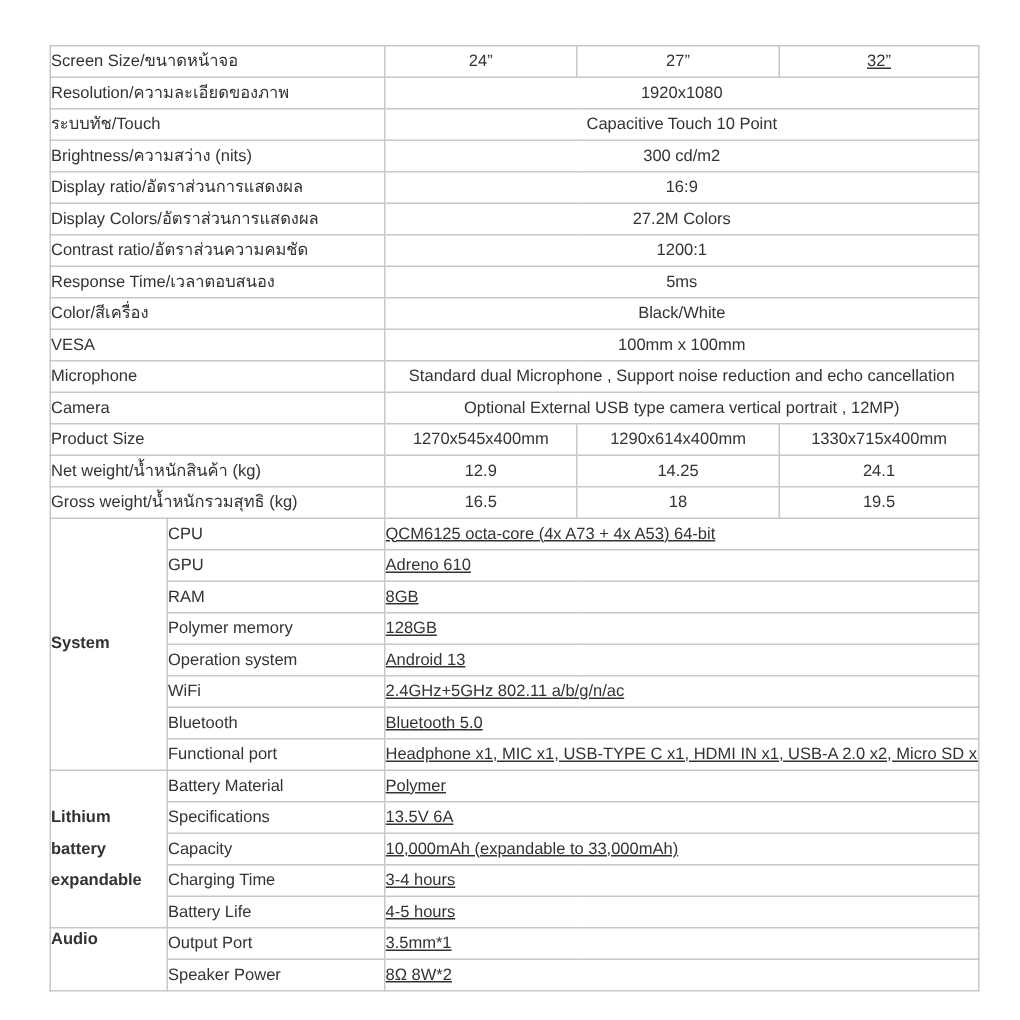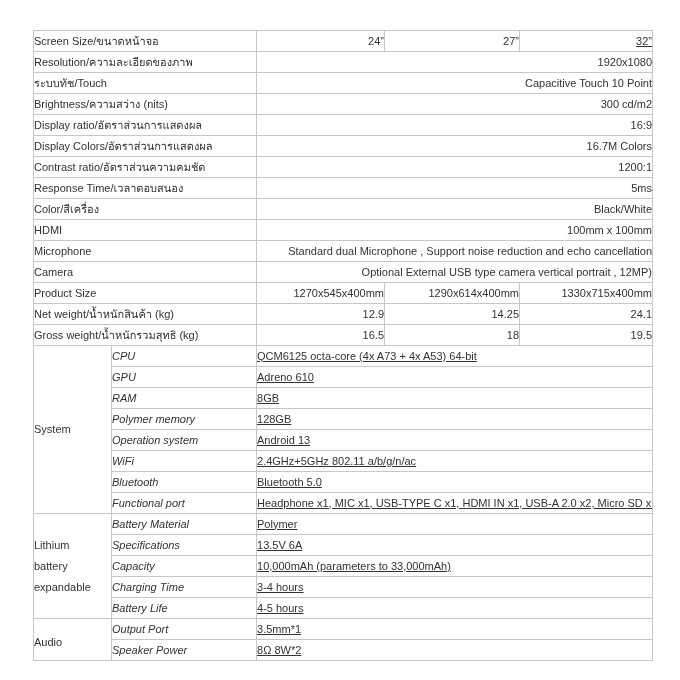--- a/index.html
+++ b/index.html
@@ -29,25 +29,25 @@
     height: 20px;
     font-size: 11px;
     color: #333333;
     padding: 0;
     vertical-align: middle;
     overflow: hidden;
     white-space: nowrap;
     line-height: 13px;
   }
   td.lbl { text-align: left; padding-left: 12px; }
-  td.c   { text-align: right; }
+  td.c   { text-align: center; }
   td.l   { text-align: left; padding-left: 7px; text-decoration: underline; }
-  td.sub { text-align: left; padding-left: 16px; font-style: italic; }
-  td.grp { text-align: left; padding-left: 10px; }
-  td.grp.top { vertical-align: top; padding-top: 17px; margin-left: 40px; }
+  td.sub { text-align: left; padding-left: 16px; }
+  td.grp { text-align: left; padding-left: 10px; font-weight: bold; }
+  td.grp.top { vertical-align: top; padding-top: 1px; margin-left: 40px; }
   td.small { font-size: 9px; text-decoration: underline; }
   td.grp .gline { line-height: 21px; }
 </style>
 </head>
 <body>
 
 <div class="page">
   <table class="spec">
     <colgroup>
       <col style="width:78px">
@@ -76,36 +76,36 @@
       <tr>
         <td colspan="2" class="lbl">Brightness/ความสว่าง (nits)</td>
         <td colspan="3" class="c">300 cd/m2</td>
       </tr>
       <tr>
         <td colspan="2" class="lbl">Display ratio/อัตราส่วนการแสดงผล</td>
         <td colspan="3" class="c">16:9</td>
       </tr>
       <tr>
         <td colspan="2" class="lbl">Display Colors/อัตราส่วนการแสดงผล</td>
-        <td colspan="3" class="c">16.7M Colors</td>
+        <td colspan="3" class="c">27.2M Colors</td>
       </tr>
       <tr>
         <td colspan="2" class="lbl">Contrast ratio/อัตราส่วนความคมชัด</td>
         <td colspan="3" class="c">1200:1</td>
       </tr>
       <tr>
         <td colspan="2" class="lbl">Response Time/เวลาตอบสนอง</td>
         <td colspan="3" class="c">5ms</td>
       </tr>
       <tr>
         <td colspan="2" class="lbl">Color/สีเครื่อง</td>
         <td colspan="3" class="c">Black/White</td>
       </tr>
       <tr>
-        <td colspan="2" class="lbl">HDMI</td>
+        <td colspan="2" class="lbl">VESA</td>
         <td colspan="3" class="c">100mm x 100mm</td>
       </tr>
       <tr>
         <td colspan="2" class="lbl">Microphone</td>
         <td colspan="3" class="c">Standard dual Microphone , Support noise reduction and echo cancellation</td>
       </tr>
       <tr>
         <td colspan="2" class="lbl">Camera</td>
         <td colspan="3" class="c">Optional  External USB type camera  vertical portrait , 12MP)</td>
       </tr>
@@ -171,21 +171,21 @@
         </td>
         <td class="sub">Battery Material</td>
         <td colspan="3" class="l">Polymer</td>
       </tr>
       <tr>
         <td class="sub">Specifications</td>
         <td colspan="3" class="l">13.5V 6A</td>
       </tr>
       <tr>
         <td class="sub">Capacity</td>
-        <td colspan="3" class="l">10,000mAh (parameters to 33,000mAh)</td>
+        <td colspan="3" class="l">10,000mAh (expandable to 33,000mAh)</td>
       </tr>
       <tr>
         <td class="sub">Charging Time</td>
         <td colspan="3" class="l">3-4 hours</td>
       </tr>
       <tr>
         <td class="sub">Battery Life</td>
         <td colspan="3" class="l">4-5 hours</td>
       </tr>
 

